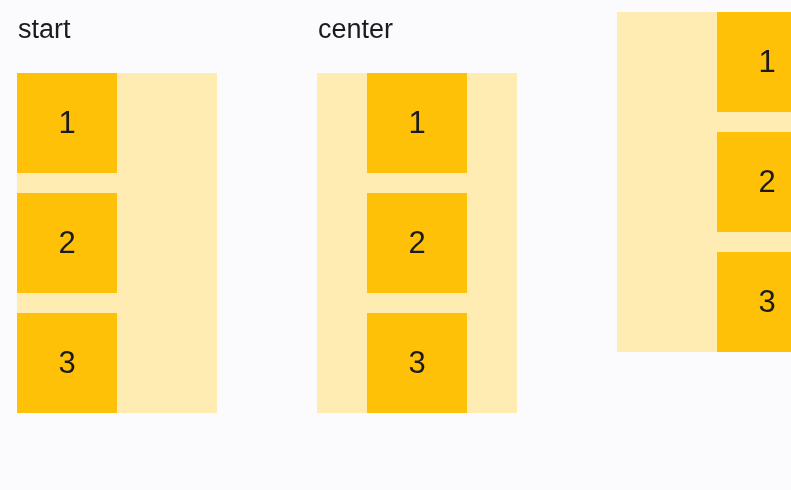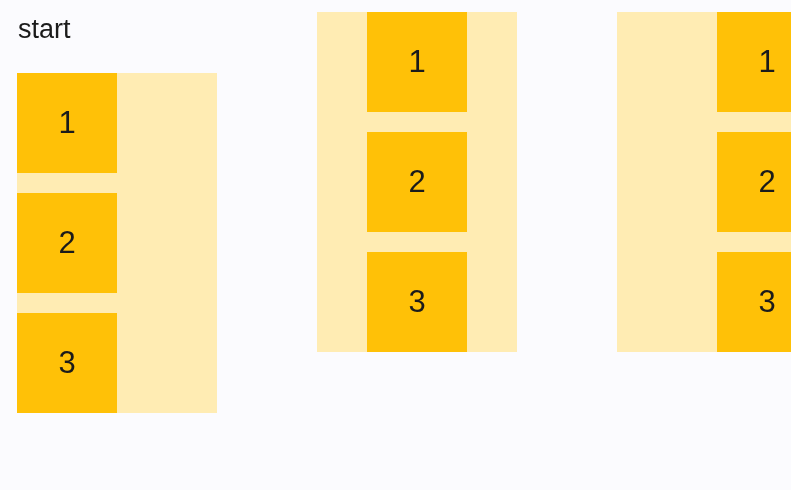--- a/index.html
+++ b/index.html
@@ -61,20 +61,21 @@
   <section class="col">
     <h3 class="label">start</h3>
     <div class="container start">
       <div class="item">1</div>
       <div class="item">2</div>
       <div class="item">3</div>
     </div>
   </section>
 
   <section class="col">
+    <h3 class="label">center</h3>
     <div class="container center">
       <div class="item">1</div>
       <div class="item">2</div>
       <div class="item">3</div>
     </div>
   </section>
 
   <section class="col">
     <div class="container end">
       <div class="item">1</div>

